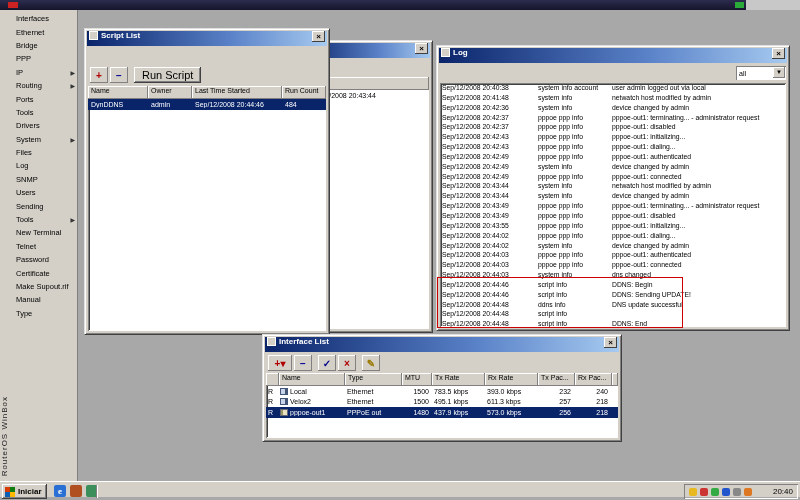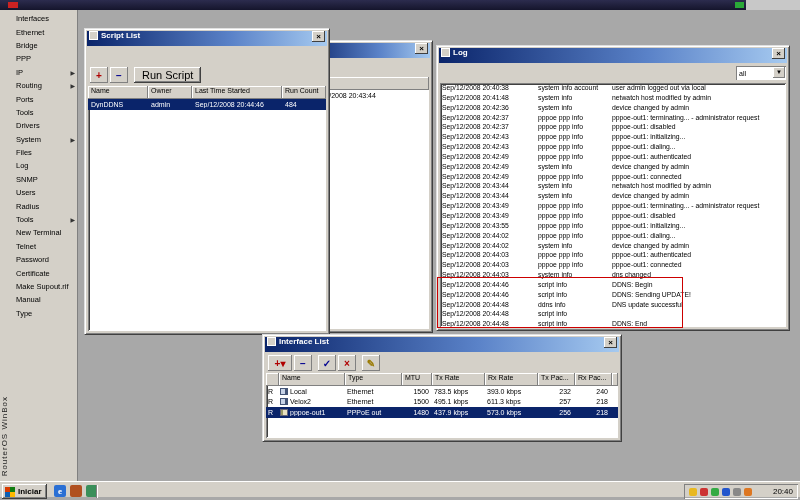--- a/index.html
+++ b/index.html
@@ -189,21 +189,21 @@
         <span>SNMP</span>
         <span class="arrow">▶</span>
       </div>
 
       <div class="menu-item">
         <span>Users</span>
         <span class="arrow">▶</span>
       </div>
 
       <div class="menu-item">
-        <span>Radius</span>
+        <span>Sending</span>
         <span class="arrow">▶</span>
       </div>
 
       <div class="menu-item">
         <span>Tools</span>
         <span class="arrow show">▶</span>
       </div>
 
       <div class="menu-item">
         <span>New Terminal</span>

